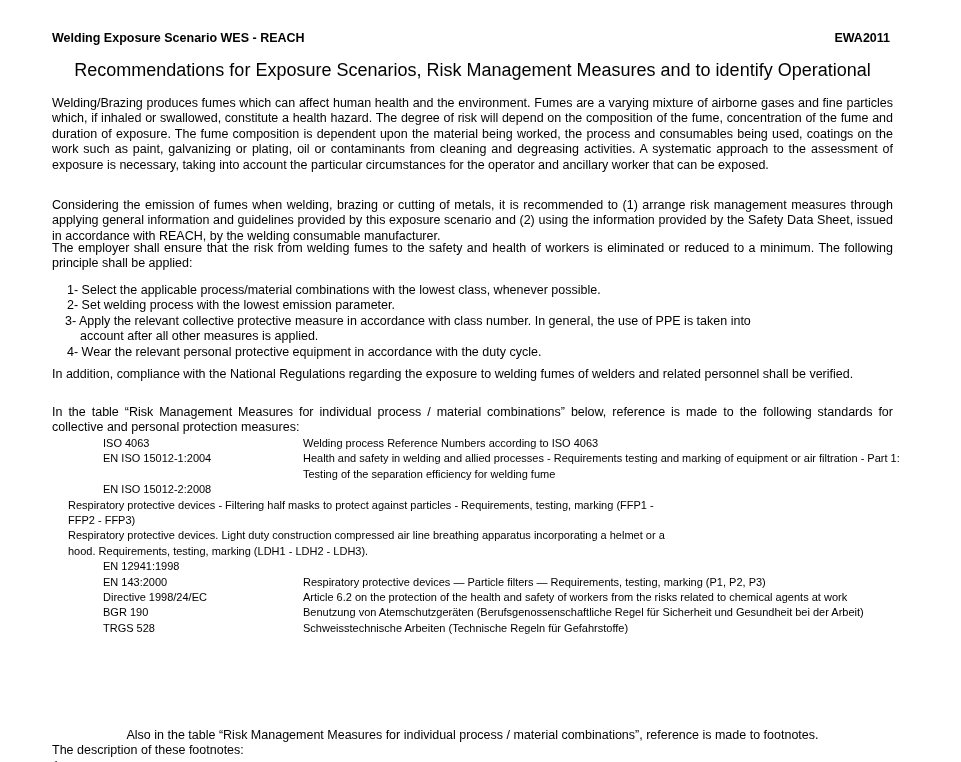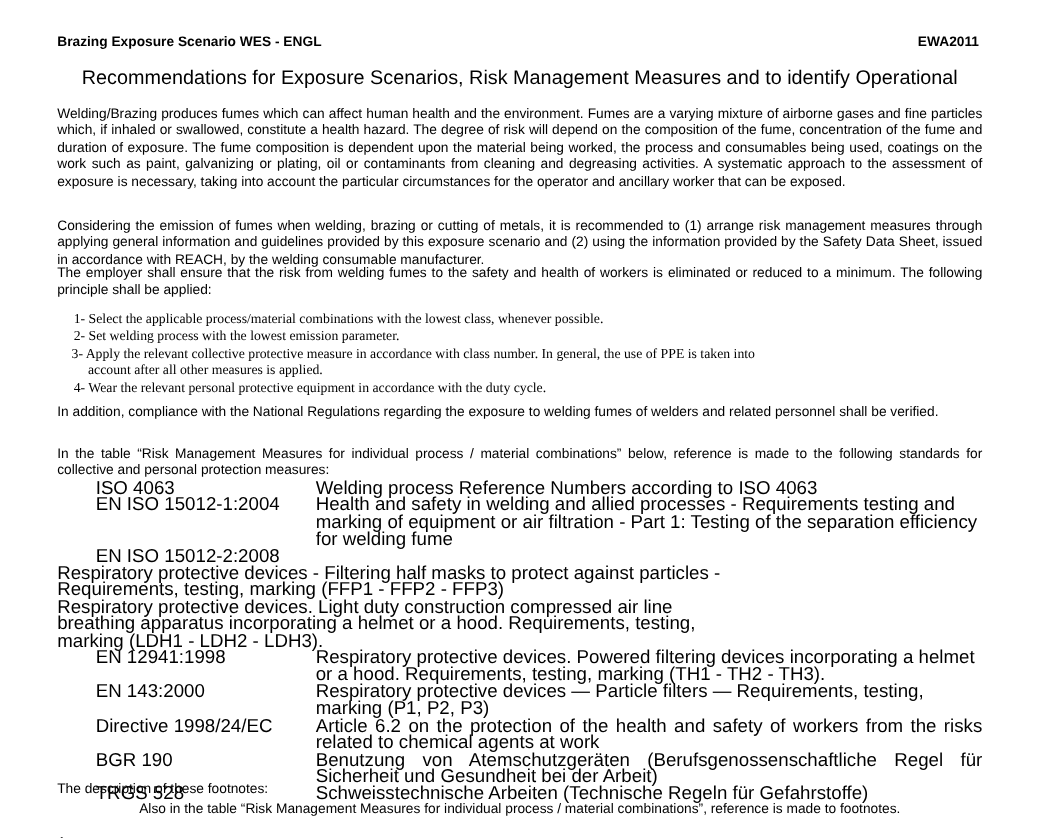--- a/index.html
+++ b/index.html
@@ -11,37 +11,37 @@
   .hdr { position: absolute; top: 31px; left: 0; width: 841px; height: 16px;
          font-weight: bold; font-size: 12.5px; }
   .hdr .l { position: absolute; left: 0; top: 0; }
   .hdr .r { position: absolute; right: 3px; top: 0; }
   .title { position: absolute; top: 61px; left: 0; width: 841px; text-align: center;
            font-weight: normal; font-size: 18px; line-height: 18.5px; }
   .p { position: absolute; left: 0; width: 841px; font-size: 12.5px; line-height: 15.4px;
        text-align: justify; margin: 0; }
   .p.last-left { text-align-last: left; }
   .list { position: absolute; left: 0; width: 841px; font-size: 12.5px; line-height: 15.4px; margin: 0; padding: 0; list-style: none; }
-  .list li { position: relative; font-family: Liberation Serif, serif; }
+  .list li { position: relative; }
   .list .n { display: inline-block; }
-  .std { position: absolute; left: 0; width: 841px; font-size: 17px; line-height: 15.4px; }
+  .std { position: absolute; left: 16px; width: 841px; font-size: 11px; line-height: 15.4px; }
   .std .row { position: relative; display: flex; }
   .std .code { width: 200px; padding-left: 35px; flex: none; box-sizing: content-box; }
   .std .desc { width: 606px; flex: none; }
   .std .desc.j { text-align: justify; text-align-last: left; }
   .fn { position: absolute; left: 0; top: 756px; font-size: 12.5px; line-height: 15px; white-space: nowrap; }
   .fn sup { font-size: 8px; vertical-align: 6px; margin-left: 2px; margin-right: 10px; }
 </style>
 </head>
 <body>
 
 <div class="page">
 
   <div class="hdr">
-    <span class="l">Brazing Exposure Scenario WES - ENGL</span>
+    <span class="l">Welding Exposure Scenario WES - REACH</span>
     <span class="r">EWA2011</span>
   </div>
 
   <div class="title">
     <div>Recommendations for Exposure Scenarios, Risk Management Measures and to identify Operational</div>
   </div>
 
   <p class="p last-left" style="top:96px;">Welding/Brazing produces fumes which can affect human health and the environment. Fumes are a varying mixture of airborne gases and fine particles which, if inhaled or swallowed, constitute a health hazard. The degree of risk will depend on the composition of the fume, concentration of the fume and duration of exposure. The fume composition is dependent upon the material being worked, the process and consumables being used, coatings on the work such as paint, galvanizing or plating, oil or contaminants from cleaning and degreasing activities. A systematic approach to the assessment of exposure is necessary, taking into account the particular circumstances for the operator and ancillary worker that can be exposed.</p>
 
   <p class="p last-left" style="top:198px;">Considering the emission of fumes when welding, brazing or cutting of metals, it is recommended to (1) arrange risk management measures through applying general information and guidelines provided by this exposure scenario and (2) using the information provided by the Safety Data Sheet, issued in accordance with REACH, by the welding consumable manufacturer.</p>
@@ -85,40 +85,39 @@
       <span class="code">EN ISO 15012-2:2008</span>
     </div>
     <div class="row">
       <span class="desc">Respiratory protective devices - Filtering half masks to protect against particles - Requirements, testing, marking (FFP1 - FFP2 - FFP3)</span>
     </div>
     <div class="row">
       <span class="desc">Respiratory protective devices. Light duty construction compressed air line breathing apparatus incorporating a helmet or a hood. Requirements, testing, marking (LDH1 - LDH2 - LDH3).</span>
     </div>
     <div class="row">
       <span class="code">EN 12941:1998</span>
-      <span class="desc">Respiratory protective devices. Powered filtering devices incorporating a helmet or a hood. Requirements, testing, marking (TH1 - TH2 - TH3).</span>
     </div>
     <div class="row">
       <span class="code">EN 143:2000</span>
       <span class="desc">Respiratory protective devices — Particle filters — Requirements, testing, marking (P1, P2, P3)</span>
     </div>
     <div class="row">
       <span class="code">Directive 1998/24/EC</span>
       <span class="desc j">Article 6.2 on the protection of the health and safety of workers from the risks related to chemical agents at work</span>
     </div>
     <div class="row">
       <span class="code">BGR 190</span>
       <span class="desc j">Benutzung von Atemschutzgeräten (Berufsgenossenschaftliche Regel für Sicherheit und  Gesundheit bei der Arbeit)</span>
     </div>
     <div class="row">
       <span class="code">TRGS 528</span>
       <span class="desc">Schweisstechnische Arbeiten (Technische Regeln für Gefahrstoffe)</span>
     </div>
   </div>
 
   <p class="p" style="top:728px; text-align:center;">Also in the table “Risk Management Measures for individual process / material combinations”, reference is made to footnotes.</p>
-  <p class="p" style="top:710px; text-align:left;">The description of these footnotes:</p>
+  <p class="p" style="top:743px; text-align:left;">The description of these footnotes:</p>
 
   <div class="fn">
     <sup>1</sup>
   </div>
 
 </div>
 
 </body></html>

